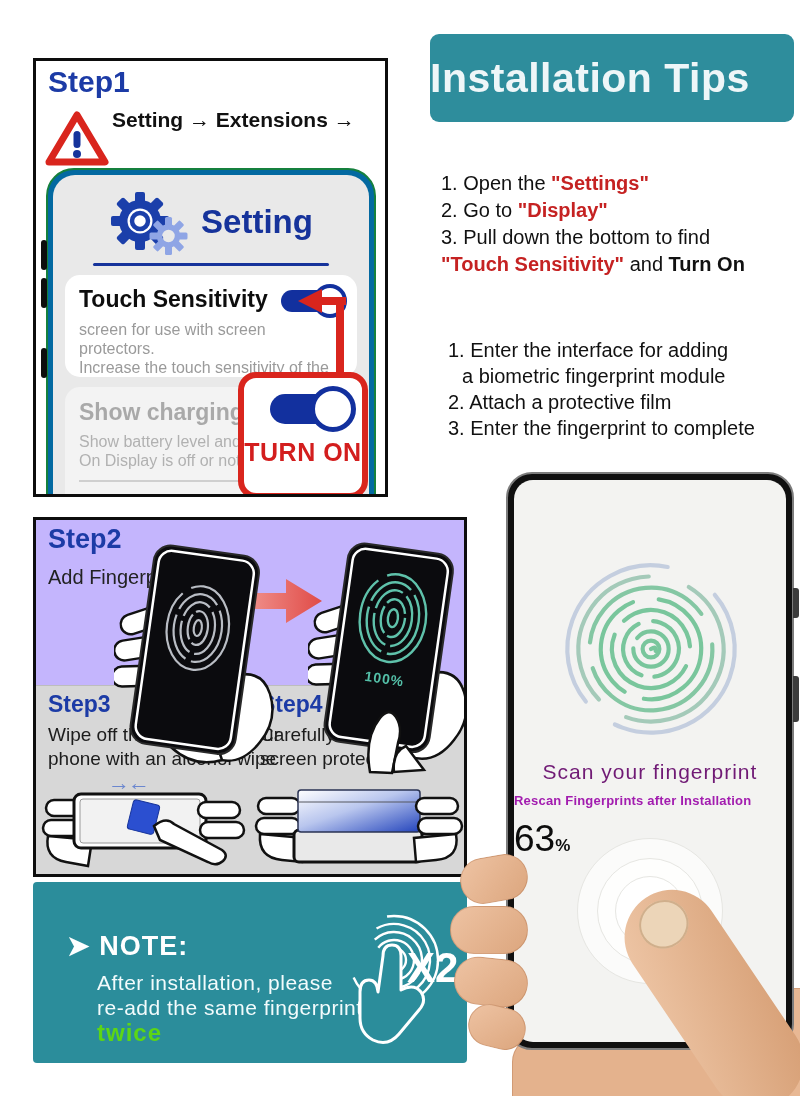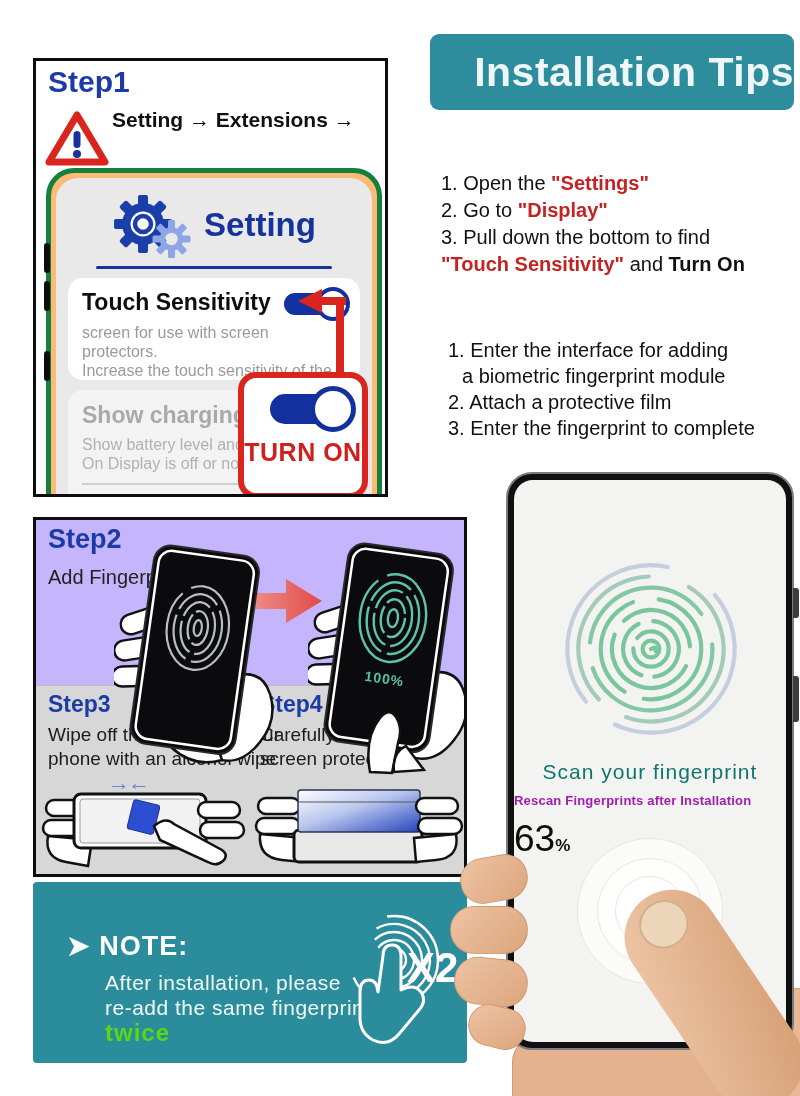--- a/index.html
+++ b/index.html
@@ -1,33 +1,33 @@
 <!DOCTYPE html>
 <html><head>
 <meta charset="utf-8">
 <style>
   html,body{margin:0;padding:0;}
   body{width:800px;height:1096px;position:relative;overflow:hidden;background:#fff;
        font-family:"Liberation Sans",sans-serif;color:#1a1a1a;}
   .abs{position:absolute;}
 
   
-  .banner{left:430px;top:34px;width:364px;height:76px;background:#2e8d9c;border-radius:9px;
-          display:flex;align-items:center;justify-content:flex-end;}
+  .banner{left:430px;top:34px;width:364px;height:88px;background:#2e8d9c;border-radius:9px;
+          display:flex;align-items:center;justify-content:flex-start;}
   .banner span{color:#eef6f8;font-size:41px;font-weight:bold;letter-spacing:.5px;}
 
   
   .s1box{left:33px;top:58px;width:349px;height:433px;border:3px solid #0d0d0d;background:#fff;overflow:hidden;}
   .steplabel{color:#1c3ba6;font-weight:bold;}
   .s1-label{left:12px;top:4px;font-size:30px;}
   .warn{left:8px;top:48px;}
   .route{left:76px;top:46px;font-size:21px;line-height:26px;font-weight:bold;color:#111;}
 
-  .s1phone{left:10px;top:107px;width:326px;height:332px;border:5px solid #15803d;
-           border-radius:28px 28px 0 0;background:#fdba74;}
+  .s1phone{left:10px;top:107px;width:326px;height:332px;border:2px solid #15803d;
+           border-radius:28px 28px 0 0;background:#0369a1;}
   .s1nub{left:-7px;width:6px;height:30px;background:#0d0d0d;border-radius:4px;}
   .s1screen{position:absolute;left:5px;right:5px;top:5px;bottom:-4px;background:#e9e9e9;border-radius:22px 22px 0 0;overflow:hidden;}
   .sethead{left:0;right:0;top:10px;height:74px;display:flex;align-items:center;justify-content:center;gap:10px;}
   .sethead span{color:#16339b;font-size:33px;font-weight:bold;}
   .setdiv{left:40px;right:40px;top:88px;height:3px;background:#16339b;border-radius:2px;}
   .card1{left:12px;right:12px;top:100px;background:#fff;border-radius:15px;padding:11px 14px;height:80px;}
   .card1 .t{font-size:23px;font-weight:bold;color:#0d0d0d;}
   .carddesc{font-size:16px;line-height:19px;color:#9a9a9a;margin-top:7px;}
   .card2{left:12px;right:12px;top:212px;bottom:-5px;background:#f3f3f3;border-radius:15px;padding:12px 14px;}
   .card2 .t{font-size:23px;font-weight:bold;color:#a9a9a9;}
@@ -59,30 +59,30 @@
   .s2-label{left:12px;top:4px;font-size:27px;}
   .s2cap{left:12px;top:44px;font-size:20px;line-height:26px;color:#222;}
   .grayzone{left:0;right:0;bottom:0;height:188px;background:#d7d7d7;border-top:1px solid #bdbdbd;}
   .s34label{font-size:23px;}
   .s34text{font-size:19px;line-height:24px;color:#1c1c1c;}
   .bluearrows{color:#6b87cf;font-size:22px;font-weight:bold;letter-spacing:-2px;}
 
   
   .notebox{left:33px;top:882px;width:434px;height:181px;background:#2b8d9b;border-radius:4px;color:#fff;}
   .note-title{left:34px;top:48px;font-size:27px;font-weight:bold;letter-spacing:1px;}
-  .note-lines{left:64px;top:88px;font-size:21px;line-height:25px;letter-spacing:.5px;color:#f2fbfc;margin-left:8px;}
+  .note-lines{left:64px;top:88px;font-size:21px;line-height:25px;letter-spacing:.5px;color:#f2fbfc;}
   .note-twice{color:#5cd615;font-weight:bold;font-size:24px;letter-spacing:1px;}
   .note-x2{left:374px;top:62px;font-size:42px;font-weight:bold;color:#fff;}
 
   
   .bigphone{left:506px;top:472px;width:288px;height:578px;background:#101010;border:2px solid #7d7d7d;
             border-radius:26px;box-sizing:border-box;z-index:2;}
   .bigscreen{position:absolute;left:6px;right:6px;top:6px;bottom:6px;background:#f3f3f1;border-radius:19px;overflow:hidden;}
   .sidebtn{background:#3c3c3c;border-radius:0 3px 3px 0;z-index:2;}
-  .scan-title{left:0;right:0;top:280px;text-align:center;font-size:21px;letter-spacing:1px;color:#0f766e;}
+  .scan-title{left:0;right:0;top:280px;text-align:center;font-size:21px;letter-spacing:1px;color:#701a75;}
   .scan-sub{left:0;right:0;top:313px;text-align:left;font-size:13px;font-weight:bold;letter-spacing:.2px;color:#a21caf;}
   .scan-pct{left:0;right:0;top:338px;text-align:left;color:#0d0d0d;}
   .scan-pct .v{font-size:37px;font-weight:500;}
   .scan-pct .s{font-size:17px;font-weight:bold;}
   .ripple{border-radius:50%;border:1.5px solid #e6e6e2;background:rgba(255,255,255,.65);}
 
   
   .skin{background:linear-gradient(135deg,#eec3a3,#dca67e);border:1px solid rgba(150,85,45,.25);}
   .finger{border-radius:24px;z-index:3;}
   .thumb{left:598px;top:898px;width:95px;height:245px;border-radius:48px;transform:rotate(-34deg);

